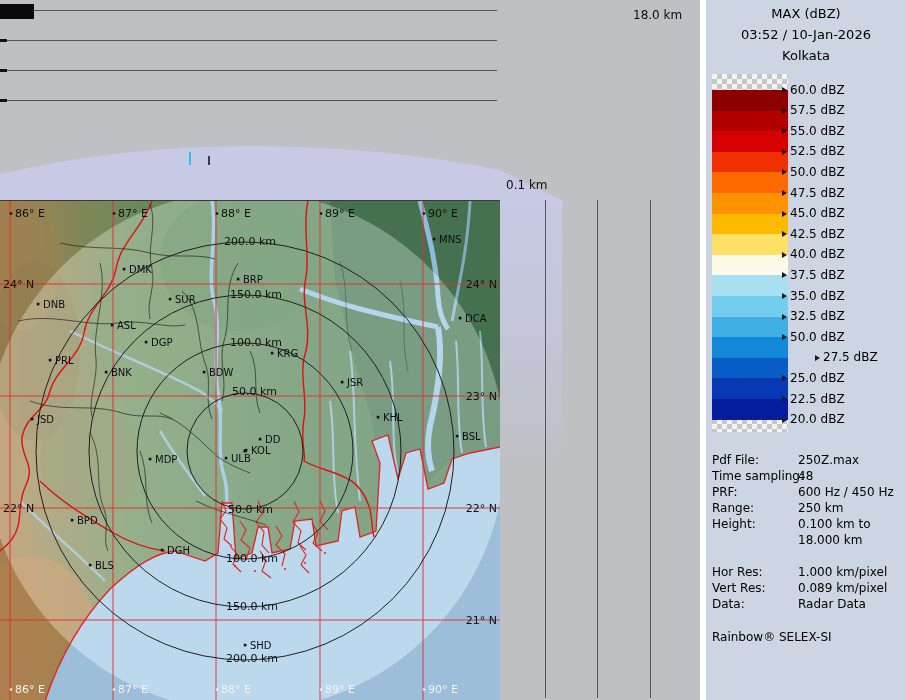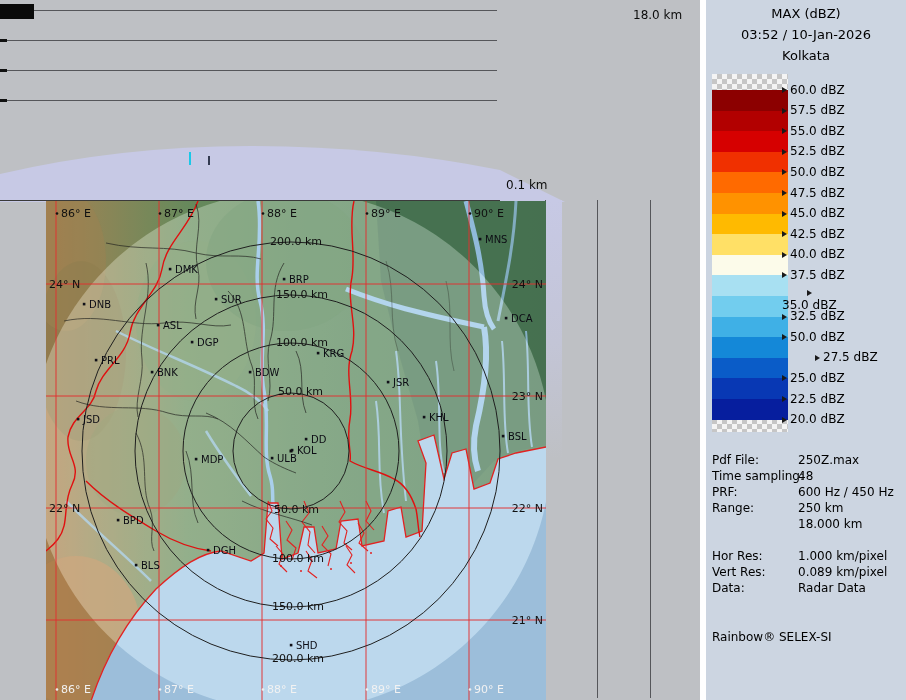--- a/index.html
+++ b/index.html
@@ -14,21 +14,21 @@
   .cursor-cyan{position:absolute;left:189px;top:152px;width:2px;height:13px;background:#1ac8e8;}
   .cursor-dark{position:absolute;left:208px;top:156px;width:2px;height:9px;background:#333a50;}
   .scale-label{position:absolute;font-size:12px;color:#0c0c0c;white-space:nowrap;}
 
   
   .dome-svg{position:absolute;left:0;top:140px;}
   .strip-lav{position:absolute;left:500px;top:200px;width:62px;height:260px;
     background:linear-gradient(#c7c9e5 0%,rgba(199,201,229,.55) 55%,rgba(199,201,229,0) 100%);}
 
   
-  #map-wrap{position:absolute;left:0;top:200px;width:500px;height:500px;border-top:1px solid #3a3a3a;box-sizing:border-box;padding-left:46px;}
+  #map-wrap{position:absolute;left:0;top:200px;width:500px;height:500px;border-top:1px solid #3a3a3a;box-sizing:border-box;}
   .gridline{stroke:#e23030;stroke-width:1;opacity:.95;}
   .ring{fill:none;stroke:#1f1f1f;stroke-width:1;}
   .ring-label{font:11px "DejaVu Sans",sans-serif;fill:#101010;}
   .station-label{font:10px "DejaVu Sans",sans-serif;fill:#0c0c14;}
   .lon-label-top,.lat-label{font:11px "DejaVu Sans",sans-serif;fill:#101010;}
   .lon-label-bottom{font:11px "DejaVu Sans",sans-serif;fill:#f2f2f2;}
 
   .gap-col{position:absolute;left:700px;top:0;width:6px;height:700px;background:#ffffff;}
 
   
@@ -323,21 +323,21 @@
           <span class="txt">42.5 dBZ</span>
         </div>
         <div class="lg-row" style="left: 76px; top: 248.3px;">
           <span class="tri"></span>
           <span class="txt">40.0 dBZ</span>
         </div>
         <div class="lg-row" style="left: 76px; top: 268.9px;">
           <span class="tri"></span>
           <span class="txt">37.5 dBZ</span>
         </div>
-        <div class="lg-row" style="left: 76px; top: 289.5px; flex-direction: column;">
+        <div class="lg-row" style="left: 76px; top: 289.5px;">
           <span class="tri"></span>
           <span class="txt">35.0 dBZ</span>
         </div>
         <div class="lg-row" style="left: 76px; top: 310.1px;">
           <span class="tri"></span>
           <span class="txt">32.5 dBZ</span>
         </div>
         <div class="lg-row" style="left: 76px; top: 330.7px;">
           <span class="tri"></span>
           <span class="txt">50.0 dBZ</span>
@@ -369,20 +369,24 @@
           <span>Time sampling:</span>
           <span>48</span>
         </div>
         <div class="info-row">
           <span>PRF:</span>
           <span>600 Hz / 450 Hz</span>
         </div>
         <div class="info-row">
           <span>Range:</span>
           <span>250 km</span>
+        </div>
+        <div class="info-row">
+          <span>Height:</span>
+          <span>0.100 km to</span>
         </div>
         <div class="info-row">
           <span></span>
           <span>18.000 km</span>
         </div>
         <div class="info-row">
           <span></span>
           <span></span>
         </div>
         <div class="info-row">

